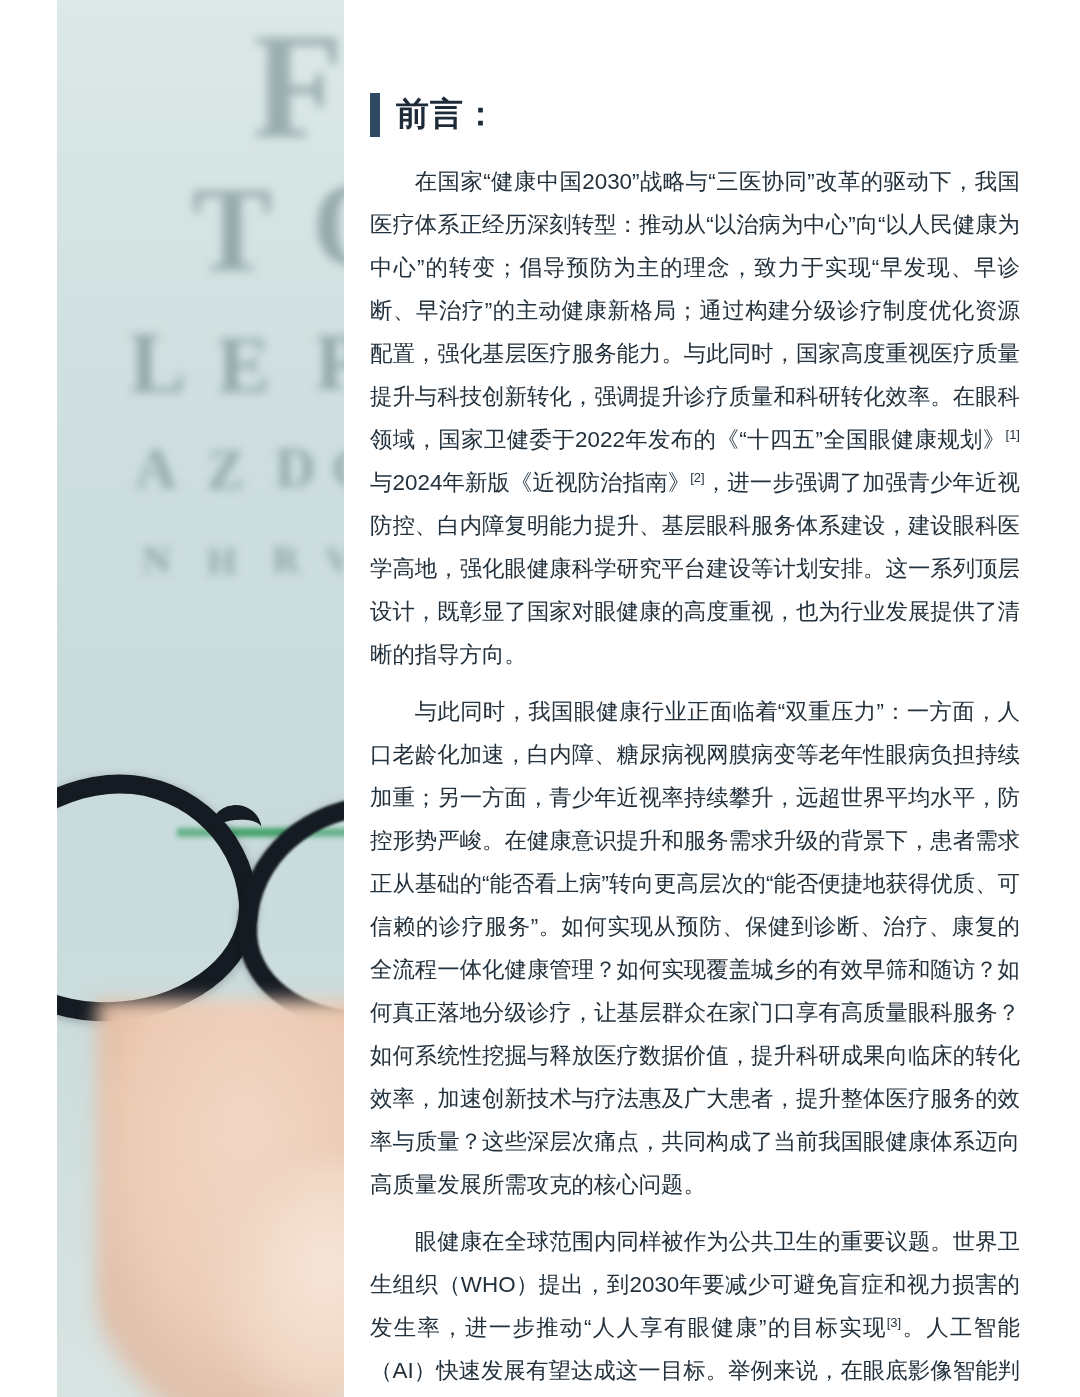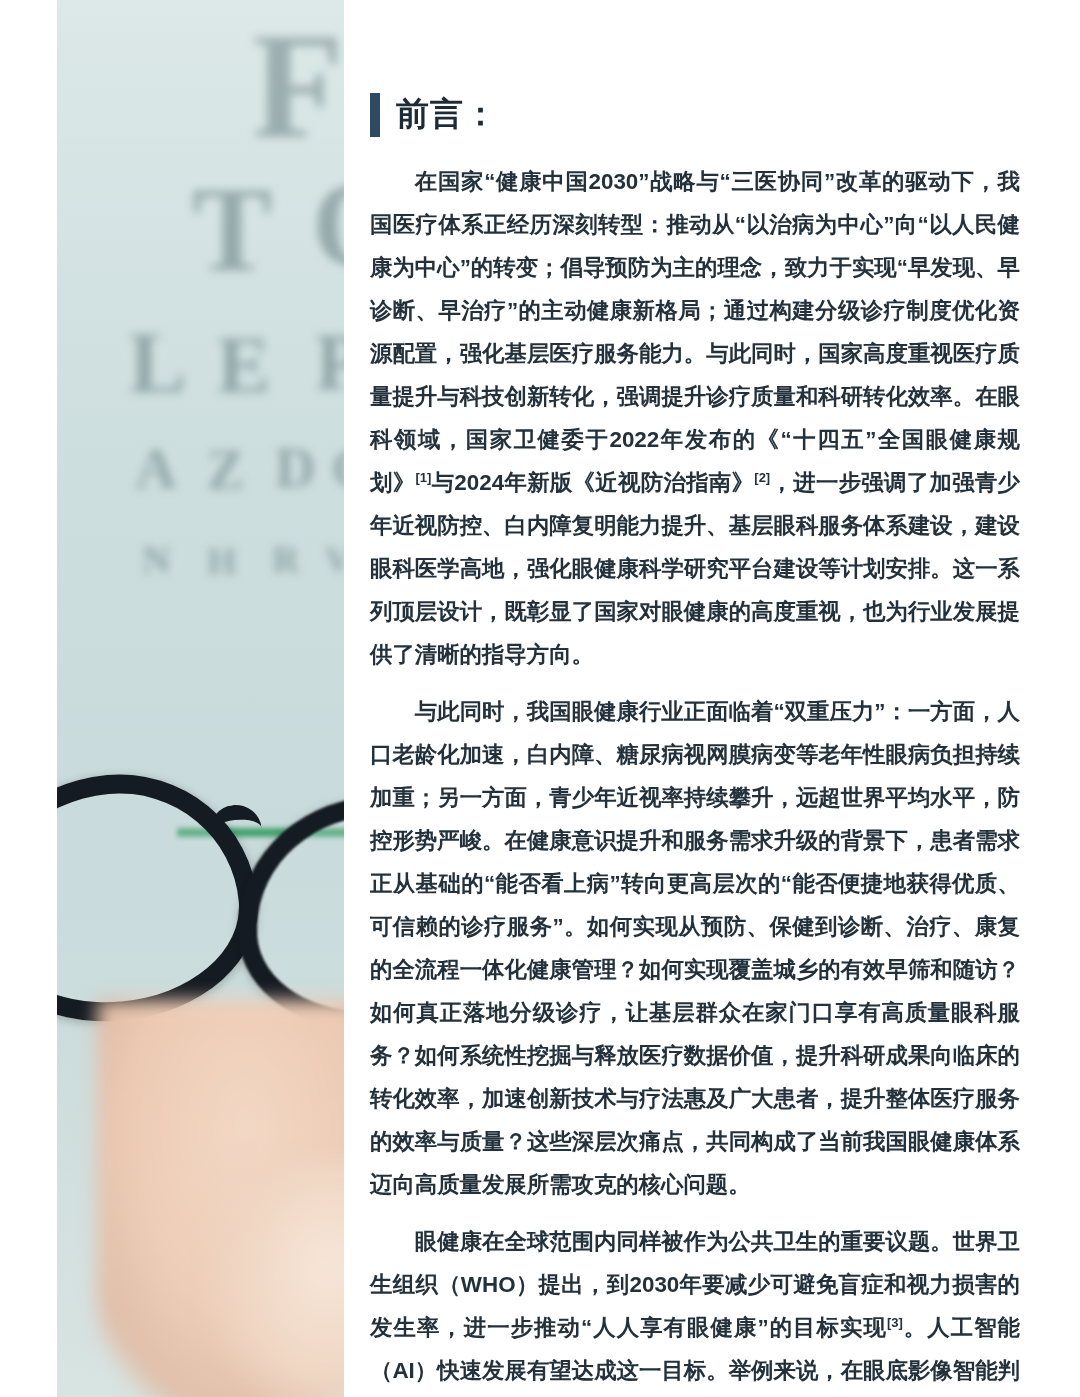--- a/index.html
+++ b/index.html
@@ -177,21 +177,20 @@
     color: #23313c;
     font-size: 22.4px;
     line-height: 43px;
     text-align: justify;
     text-justify: inter-ideograph;
     font-family: "Liberation Sans", "DejaVu Sans", sans-serif;
   }
   .body-text p {
     margin: 0 10px 14px 0;
     text-indent: 2em;
-    font-weight: bold;
   }
   sup {
     font-size: 13px;
     vertical-align: super;
     line-height: 0;
   }
 </style>
 </head>
 <body>
 

